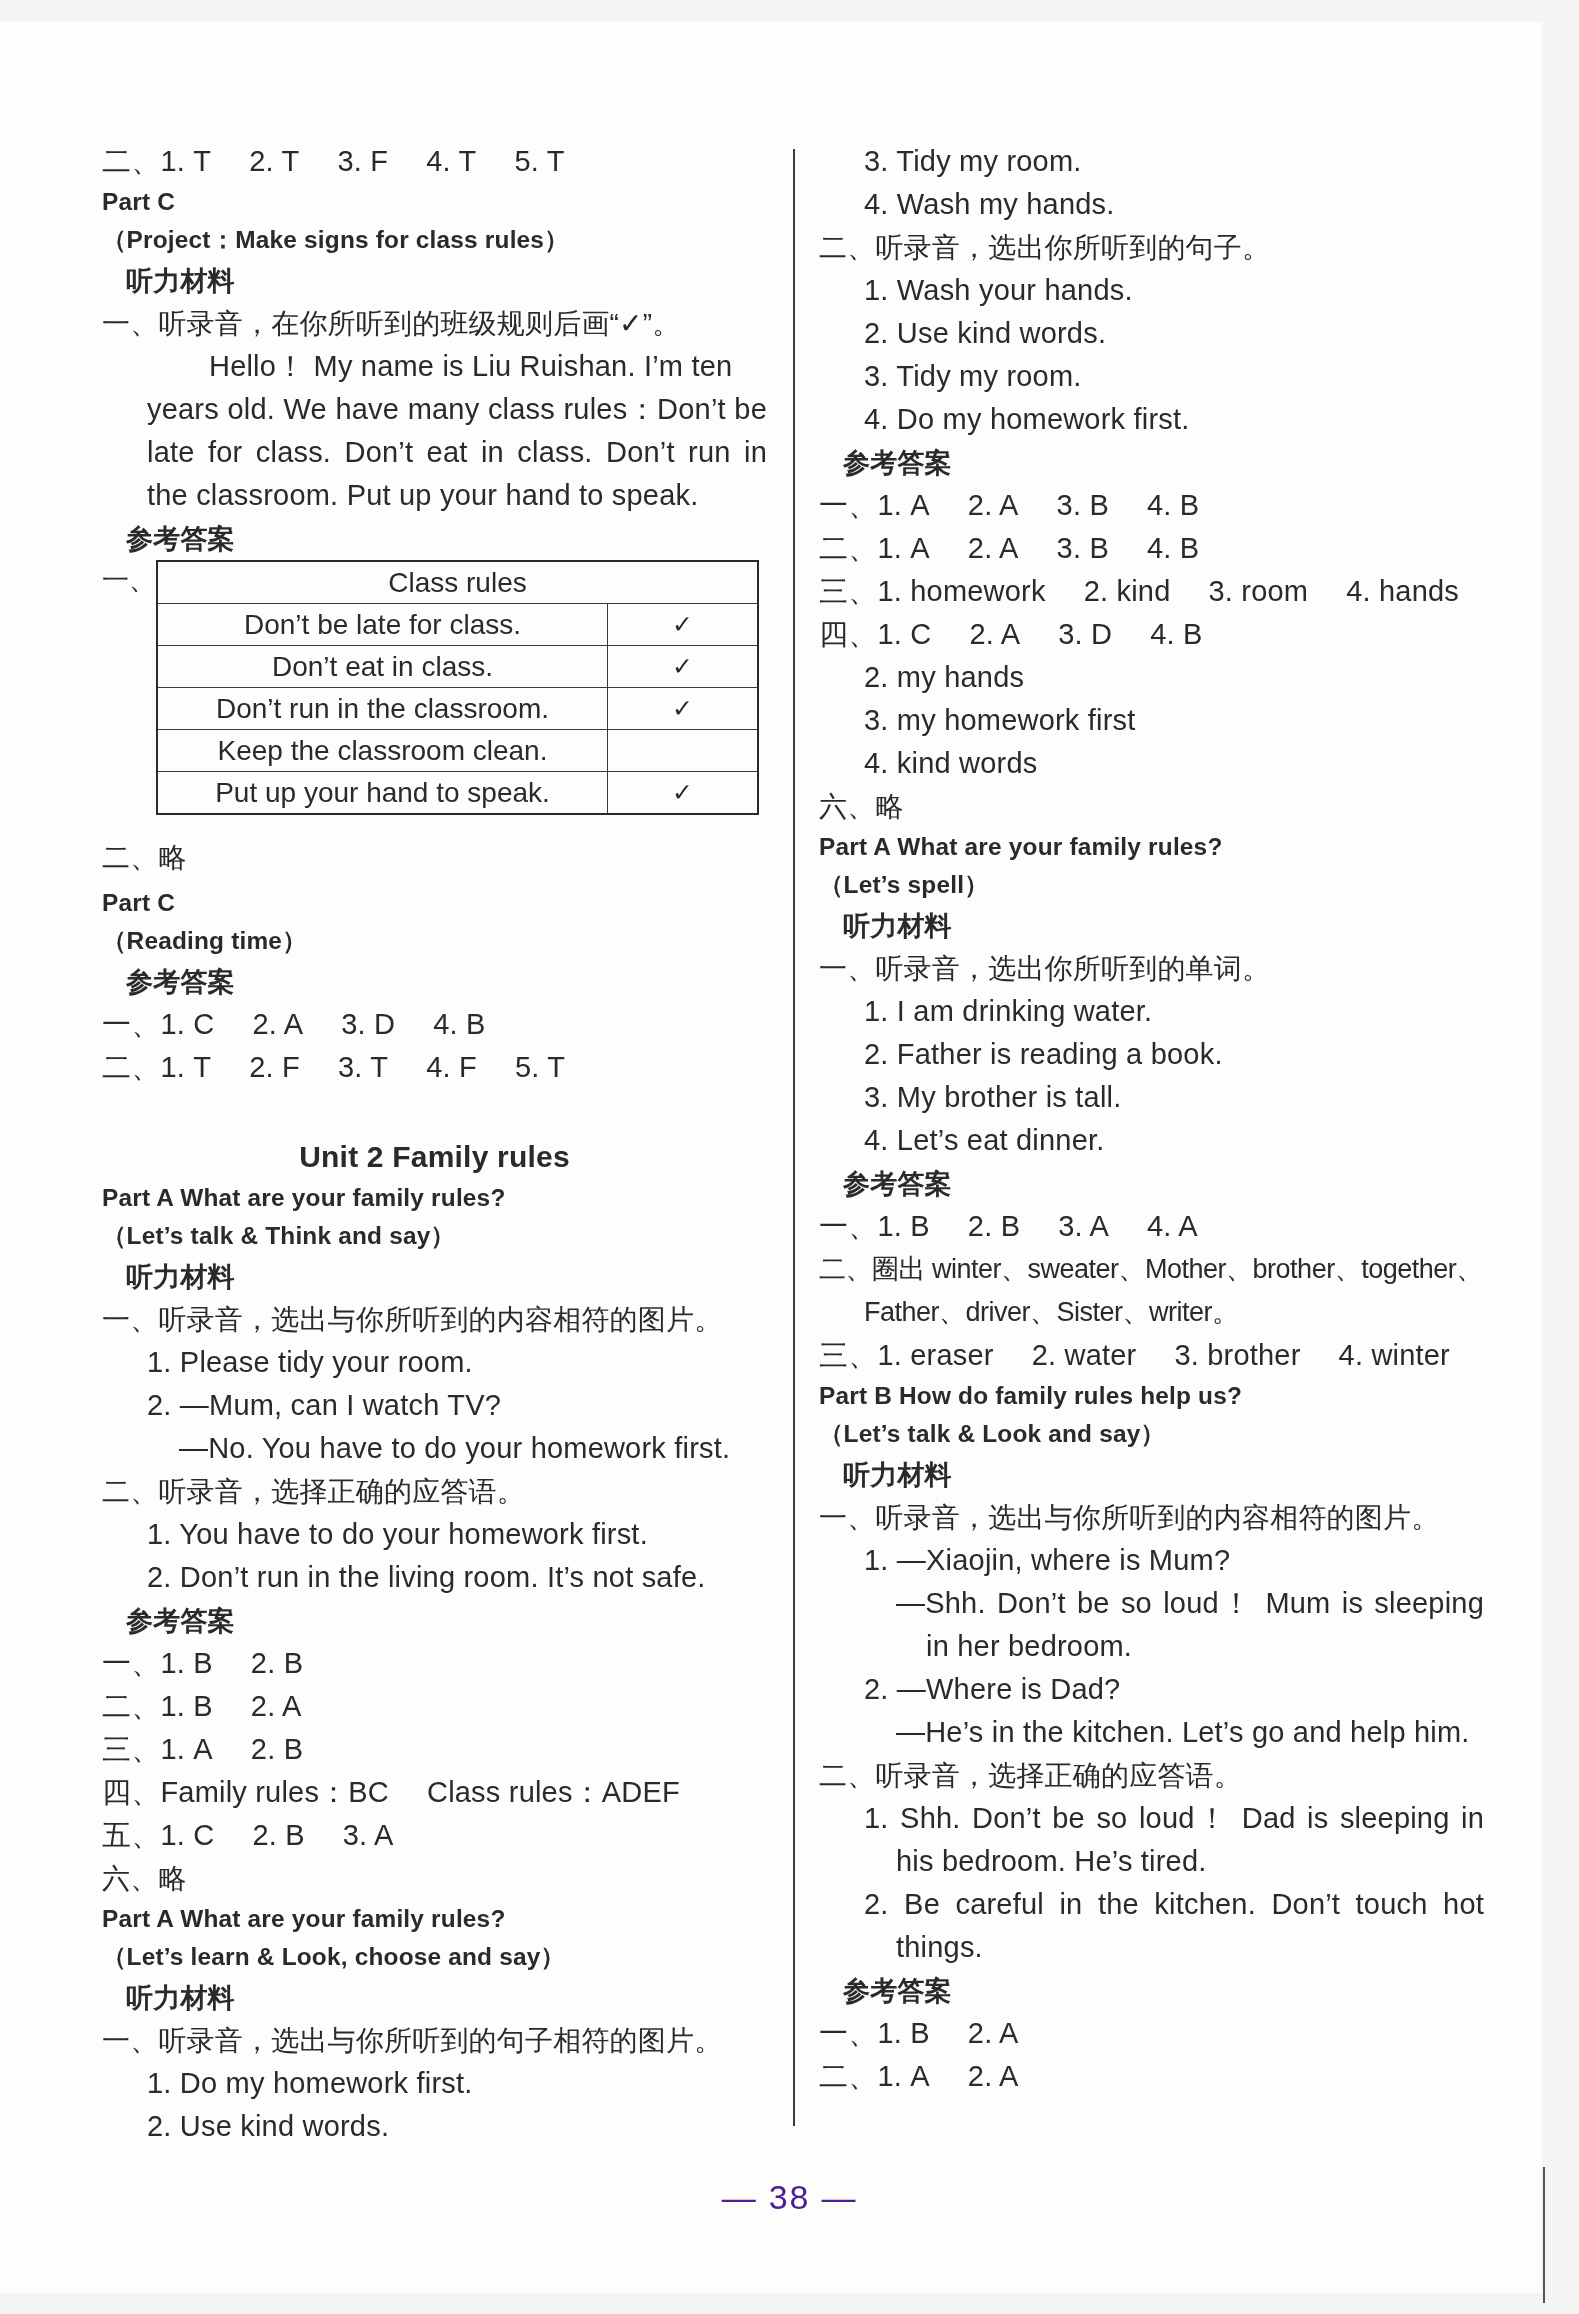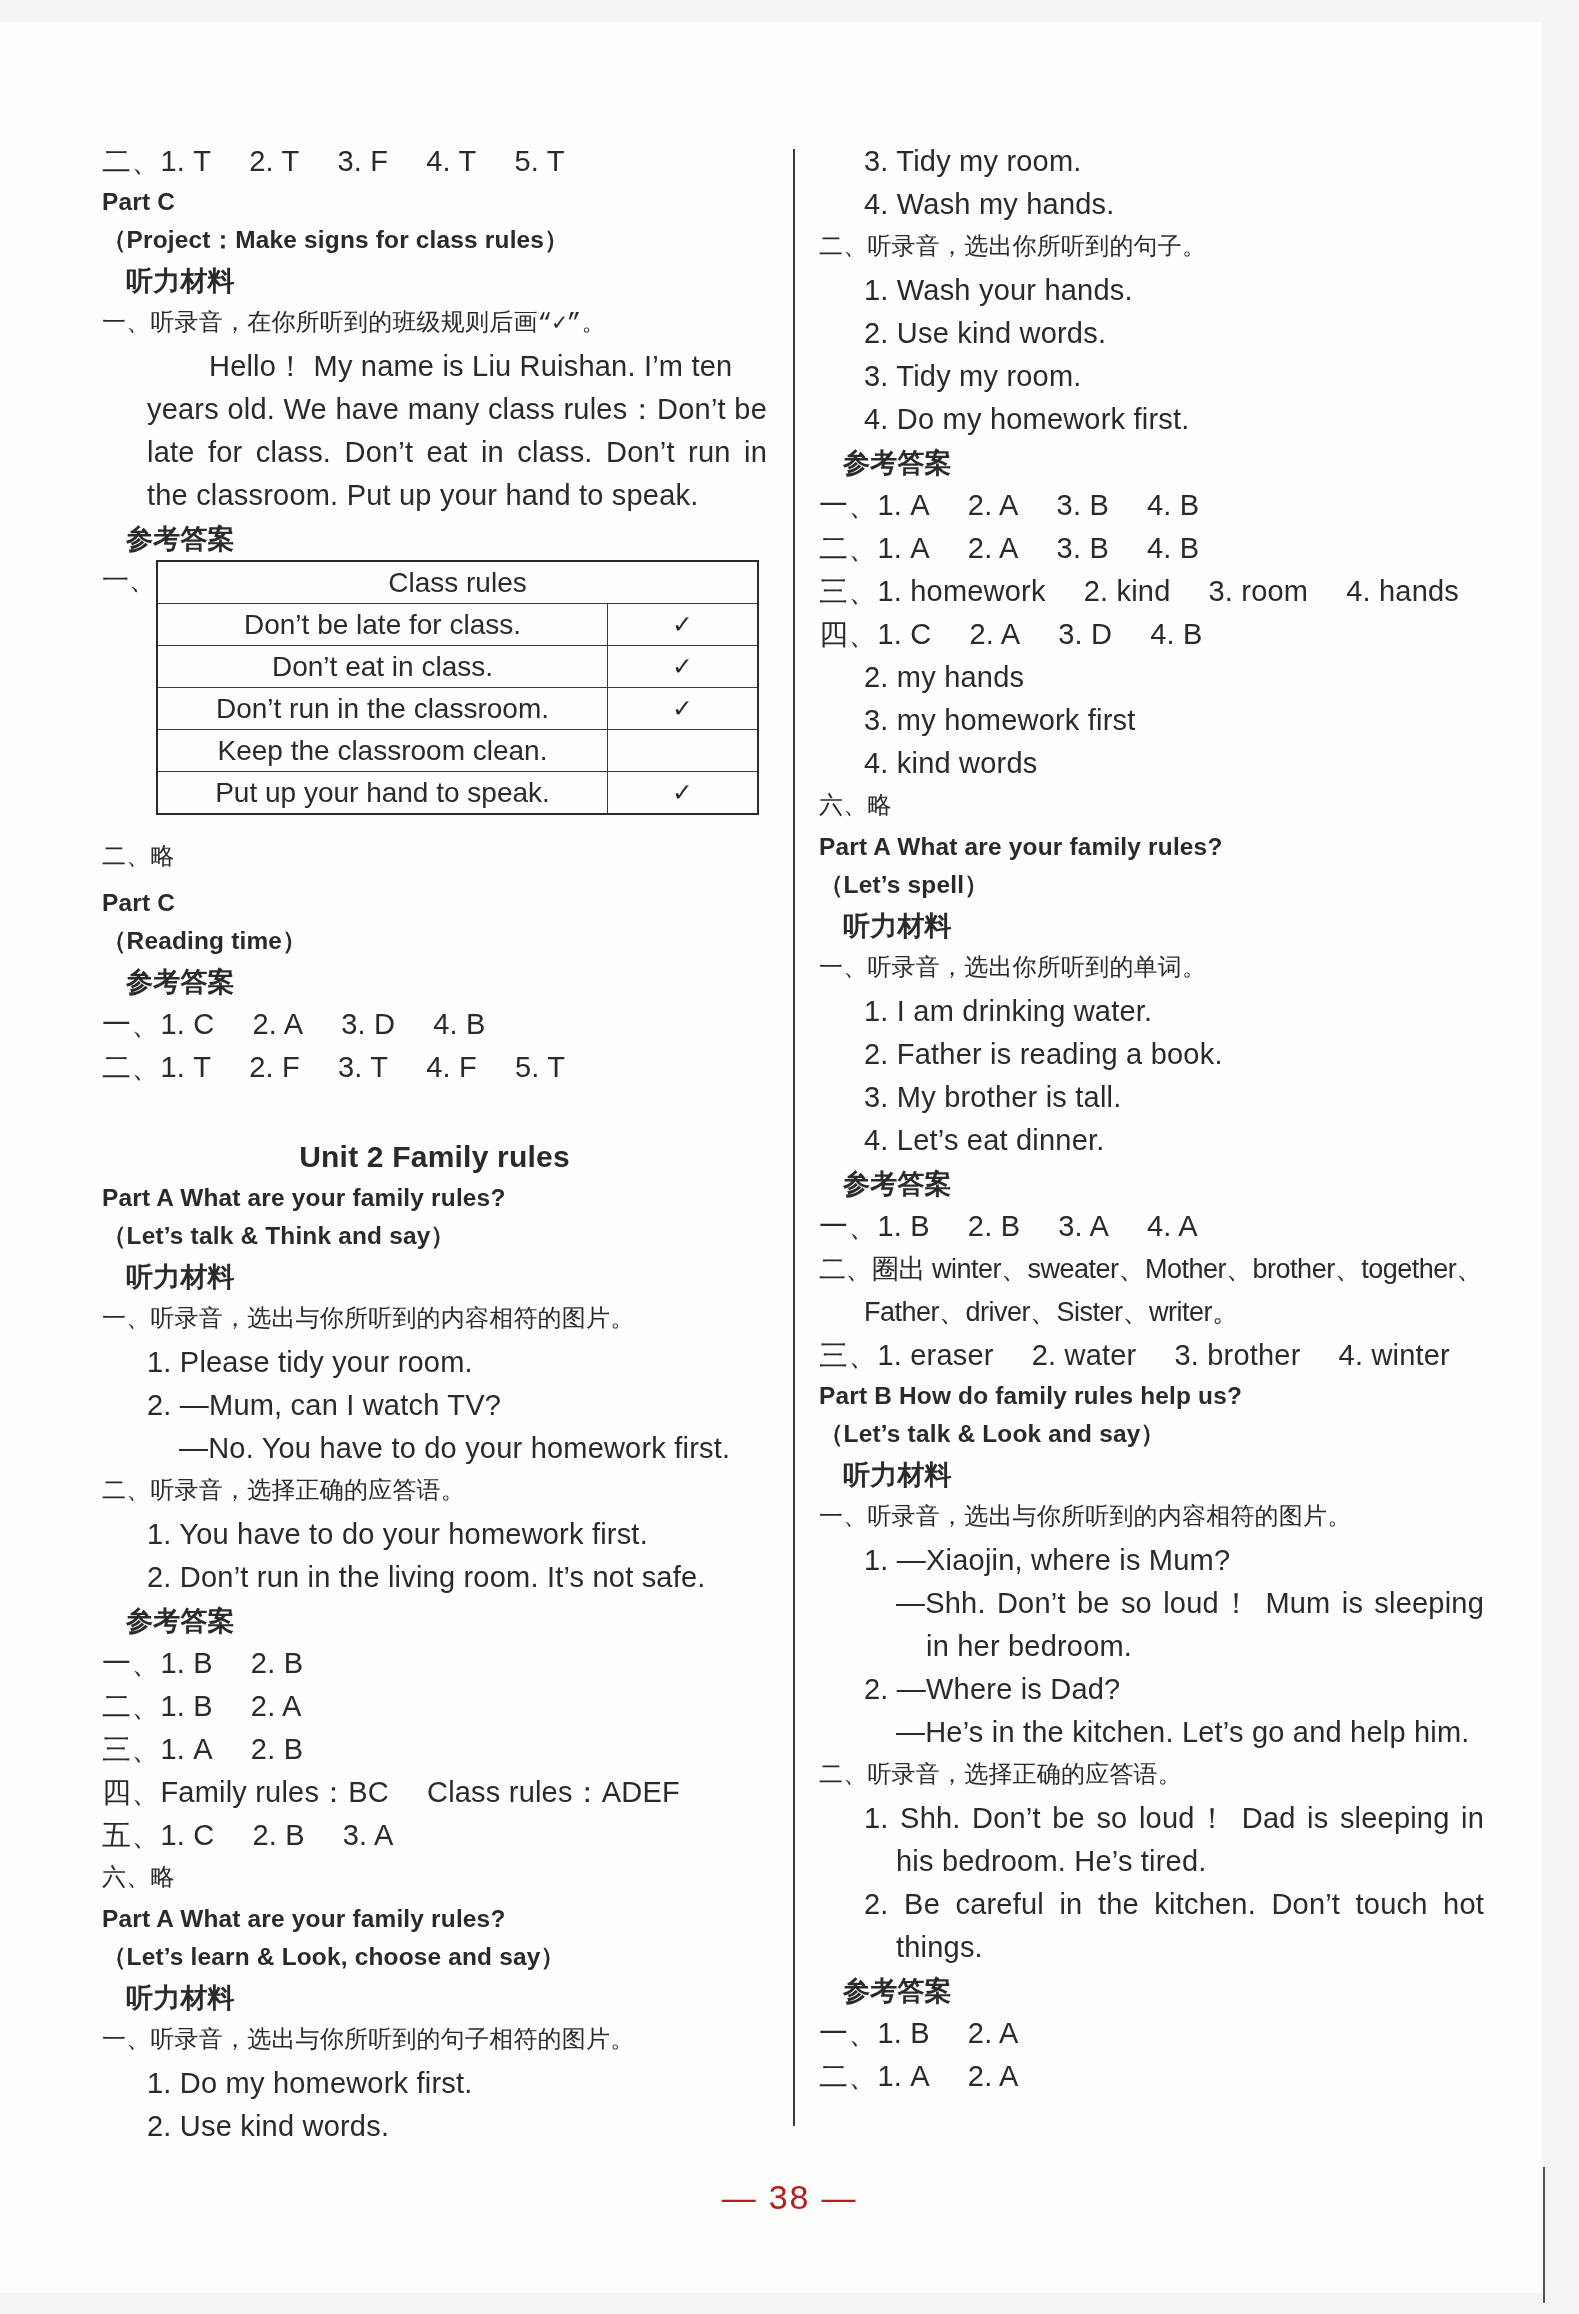--- a/index.html
+++ b/index.html
@@ -19,21 +19,21 @@
   .divider {
     position: absolute; left: 793px; top: 149px; width: 1.8px; height: 1977px; background: #3a3a3a;
   }
   .edge-line {
     position: absolute; left: 1543px; top: 2167px; width: 1.8px; height: 136px; background: #555;
   }
   .line {
     height: 43px; line-height: 43px; font-size: 29px; white-space: nowrap;
     letter-spacing: 0.2px;
   }
-  .line.cn { font-family: Liberation Mono, monospace; font-size: 24px; }
+  .line.cn { font-family: Liberation Sans, sans-serif; font-size: 28px; }
   .line.label { font-weight: bold; font-size: 27px; font-family: "DejaVu Sans", sans-serif; margin-left: 24px; }
   .line.head { font-weight: bold; font-size: 24.4px; height: 38px; line-height: 38px; }
   .line.unit { text-align: center; font-weight: bold; font-size: 30px; height: 45px; line-height: 45px; }
   .line.spacer { height: 45px; }
   .ind1 { padding-left: 45px; }
   .ind2 { padding-left: 77px; }
   .ind3 { padding-left: 107px; }
   .just { white-space: normal; text-align: justify; text-align-last: justify; }
   .ans span { margin-right: 38px; text-align: center; }
   .table-wrap { position: relative; height: 276px; }
@@ -41,21 +41,21 @@
   table.rules {
     position: absolute; left: 54px; top: 0; width: 603px; border-collapse: collapse;
     border: 2.7px solid #2a2a2a; font-size: 28px;
   }
   table.rules th, table.rules td {
     border: 1.8px solid #3a3a3a; height: 41px; padding: 0; text-align: center; font-weight: normal;
   }
   table.rules td.check { width: 149px; font-family: "DejaVu Sans", sans-serif; font-size: 25px; }
   .pagenum {
     position: absolute; left: 0; width: 1579px; top: 2178px; text-align: center;
-    font-size: 34px; font-family: "Liberation Sans", sans-serif; color: #b91c1c;
+    font-size: 34px; font-family: "Liberation Sans", sans-serif; color: #4c1d95;
   }
   .pagenum span { letter-spacing: 1.8px; }
 </style>
 </head>
 <body>
 
 <div class="sheet"></div>
 <div class="divider"></div>
 <div class="edge-line"></div>
 

